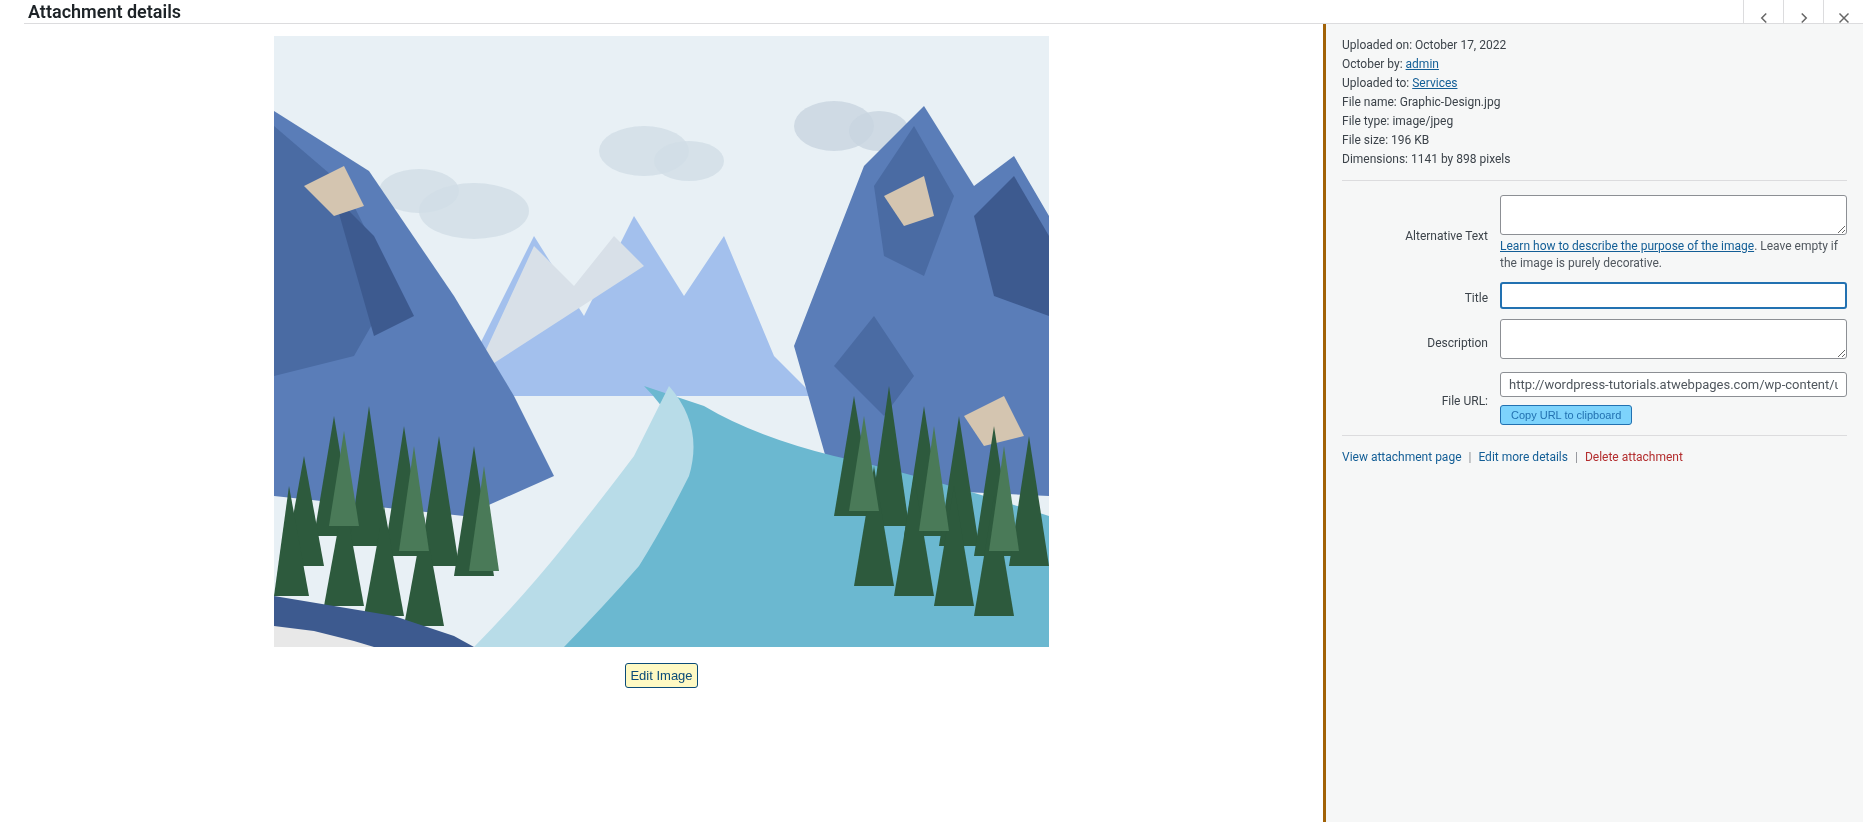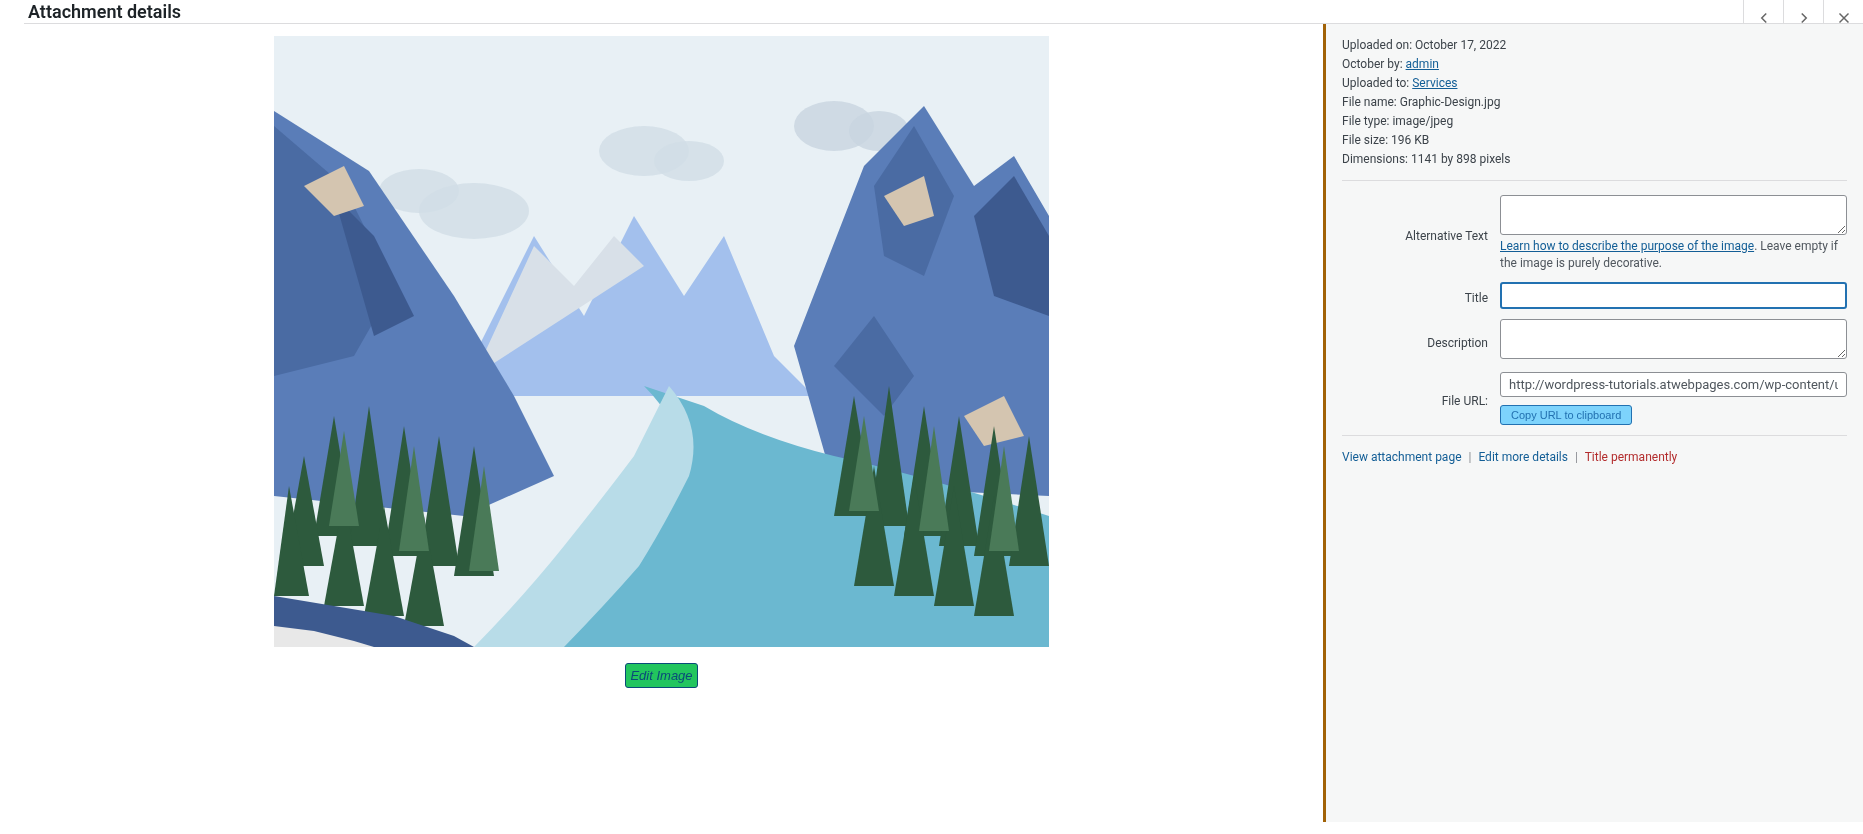--- a/index.html
+++ b/index.html
@@ -55,26 +55,25 @@
       width: 775px;
       height: 611px;
       background: linear-gradient(to bottom, #e8f0f5 0%, #f5f9fb 40%);
       position: relative;
       overflow: hidden;
     }
     .edit-image-btn {
       margin-top: 16px;
       padding: 4px 4px;
       border: 1px solid #0a4b78;
-      background: #22c55e;
+      background: #fef9c3;
       color: #0a4b78;
       border-radius: 3px;
       cursor: pointer;
       font-size: 13px;
-      font-style: italic;
     }
     .sidebar {
       width: 540px;
       background: #f6f7f7;
       border-left: 3px solid #a16207;
       padding: 12px 16px;
       overflow-y: auto;
       font-size: 12px;
     }
     .meta-list { margin-bottom: 12px; }
@@ -314,16 +313,16 @@
       </div>
     </div>
 
     <hr class="divider">
 
     <div class="actions">
       <a>View attachment page</a>
       <span class="sep">|</span>
       <a>Edit more details</a>
       <span class="sep">|</span>
-      <a class="danger">Title permanently</a>
+      <a class="danger">Delete attachment</a>
     </div>
   </div>
 </div>
 
 </body></html>

